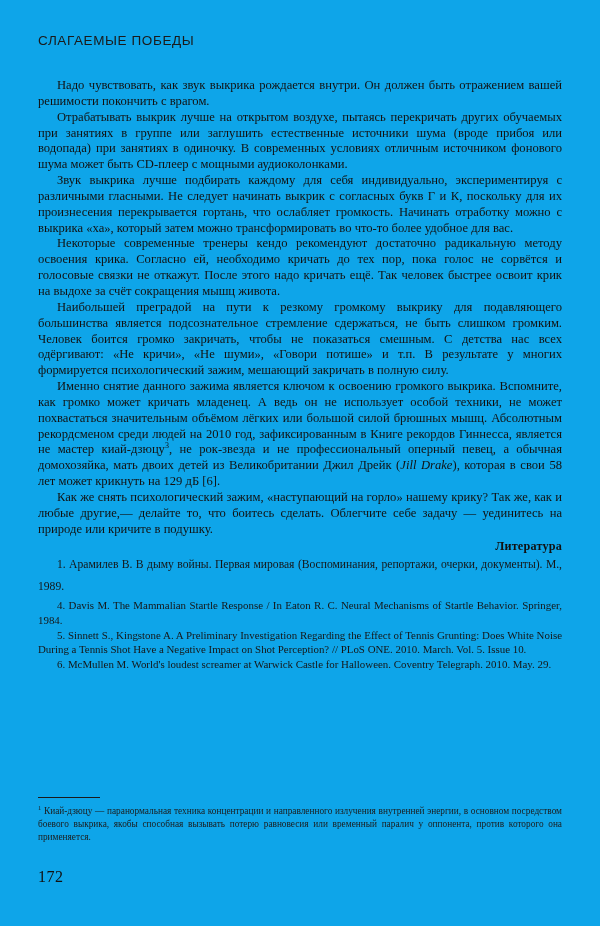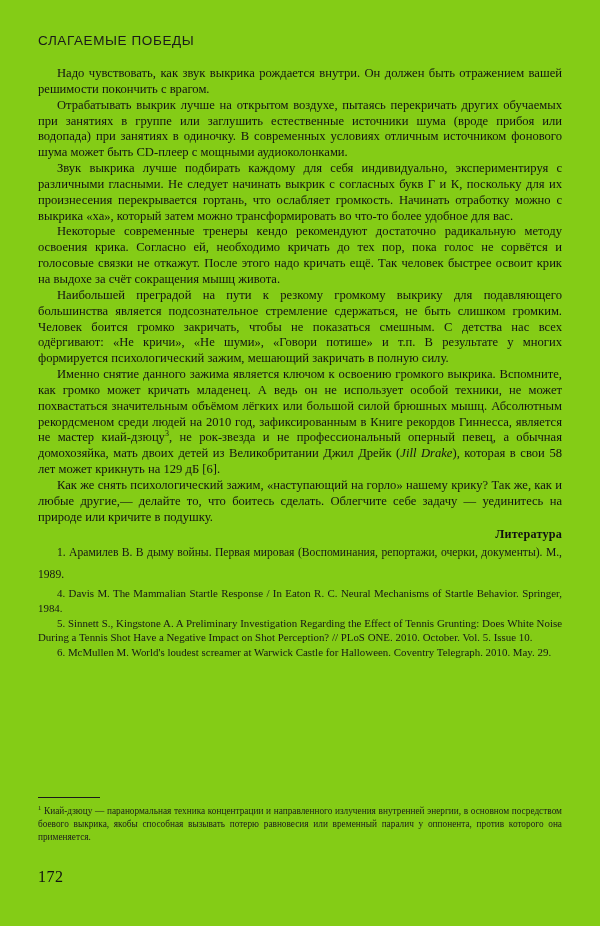--- a/index.html
+++ b/index.html
@@ -4,21 +4,21 @@
 <style>
   html, body {
     margin: 0;
     padding: 0;
     background: #ffffff;
   }
   .page {
     position: relative;
     width: 600px;
     height: 926px;
-    background: #84cc16;
+    background: #0ea5e9;
     overflow: hidden;
     font-family: "Liberation Serif", "DejaVu Serif", serif;
     color: #111111;
   }
 
   
   .running-head {
     position: absolute;
     left: 38px;
     top: 33px;
@@ -26,21 +26,21 @@
     font-size: 13.5px;
     letter-spacing: 0.6px;
     color: #1a1a1a;
     white-space: nowrap;
   }
 
   
   .content {
     position: absolute;
     left: 38px;
-    top: 66px;
+    top: 78px;
     width: 524px;
   }
 
   p.body-par {
     margin: 0;
     text-align: justify;
     text-justify: inter-word;
     text-indent: 19px;
     font-size: 12.6px;
     line-height: 15.85px;
@@ -141,21 +141,21 @@
 
     <p class="body-par"><span>Именно снятие данного зажима является ключом к освоению громкого выкрика. Вспомните, как громко может кричать младенец. А ведь он не использует особой техники, не может похвастаться значительным объёмом лёгких или большой силой брюшных мышц. Абсолютным рекордсменом среди людей на 2010 год, зафиксированным в Книге рекордов Гиннесса, является не мастер киай-дзюцу</span><sup class="fn-ref">3</sup><span>, не рок-звезда и не профессиональный оперный певец, а обычная домохозяйка, мать двоих детей из Великобритании Джил Дрейк (</span><i class="ital">Jill Drake</i><span>), которая в свои 58 лет может крикнуть на 129 дБ [6].</span></p>
 
     <p class="body-par">Как же снять психологический зажим, «наступающий на горло» нашему крику? Так же, как и любые другие,— делайте то, что боитесь сделать. Облегчите себе задачу — уединитесь на природе или кричите в подушку.</p>
 
     <p class="bib-heading">Литература</p>
 
     <ul class="bib-list">
       <li>1. Арамилев В. В дыму войны. Первая мировая (Воспоминания, репортажи, очерки, документы). М., 1989.</li>
       <li class="small">4. Davis M. The Mammalian Startle Response / In Eaton R. C. Neural Mechanisms of Startle Behavior. Springer, 1984.</li>
-      <li class="small">5. Sinnett S., Kingstone A. A Preliminary Investigation Regarding the Effect of Tennis Grunting: Does White Noise During a Tennis Shot Have a Negative Impact on Shot Perception? // PLoS ONE. 2010. October. Vol. 5. Issue 10.</li>
+      <li class="small">5. Sinnett S., Kingstone A. A Preliminary Investigation Regarding the Effect of Tennis Grunting: Does White Noise During a Tennis Shot Have a Negative Impact on Shot Perception? // PLoS ONE. 2010. March. Vol. 5. Issue 10.</li>
       <li class="small">6. McMullen M. World's loudest screamer at Warwick Castle for Halloween. Coventry Telegraph. 2010. May. 29.</li>
     </ul>
 
   </div>
 
   <div class="footnote-block">
     <div class="footnote-rule"></div>
     <p class="footnote-text"><sup>1</sup> <span>Киай-дзюцу — паранормальная техника концентрации и направленного излучения внутренней энергии, в основном посредством боевого выкрика, якобы способная вызывать потерю равновесия или временный паралич у оппонента, против которого она применяется.</span></p>
   </div>
 

